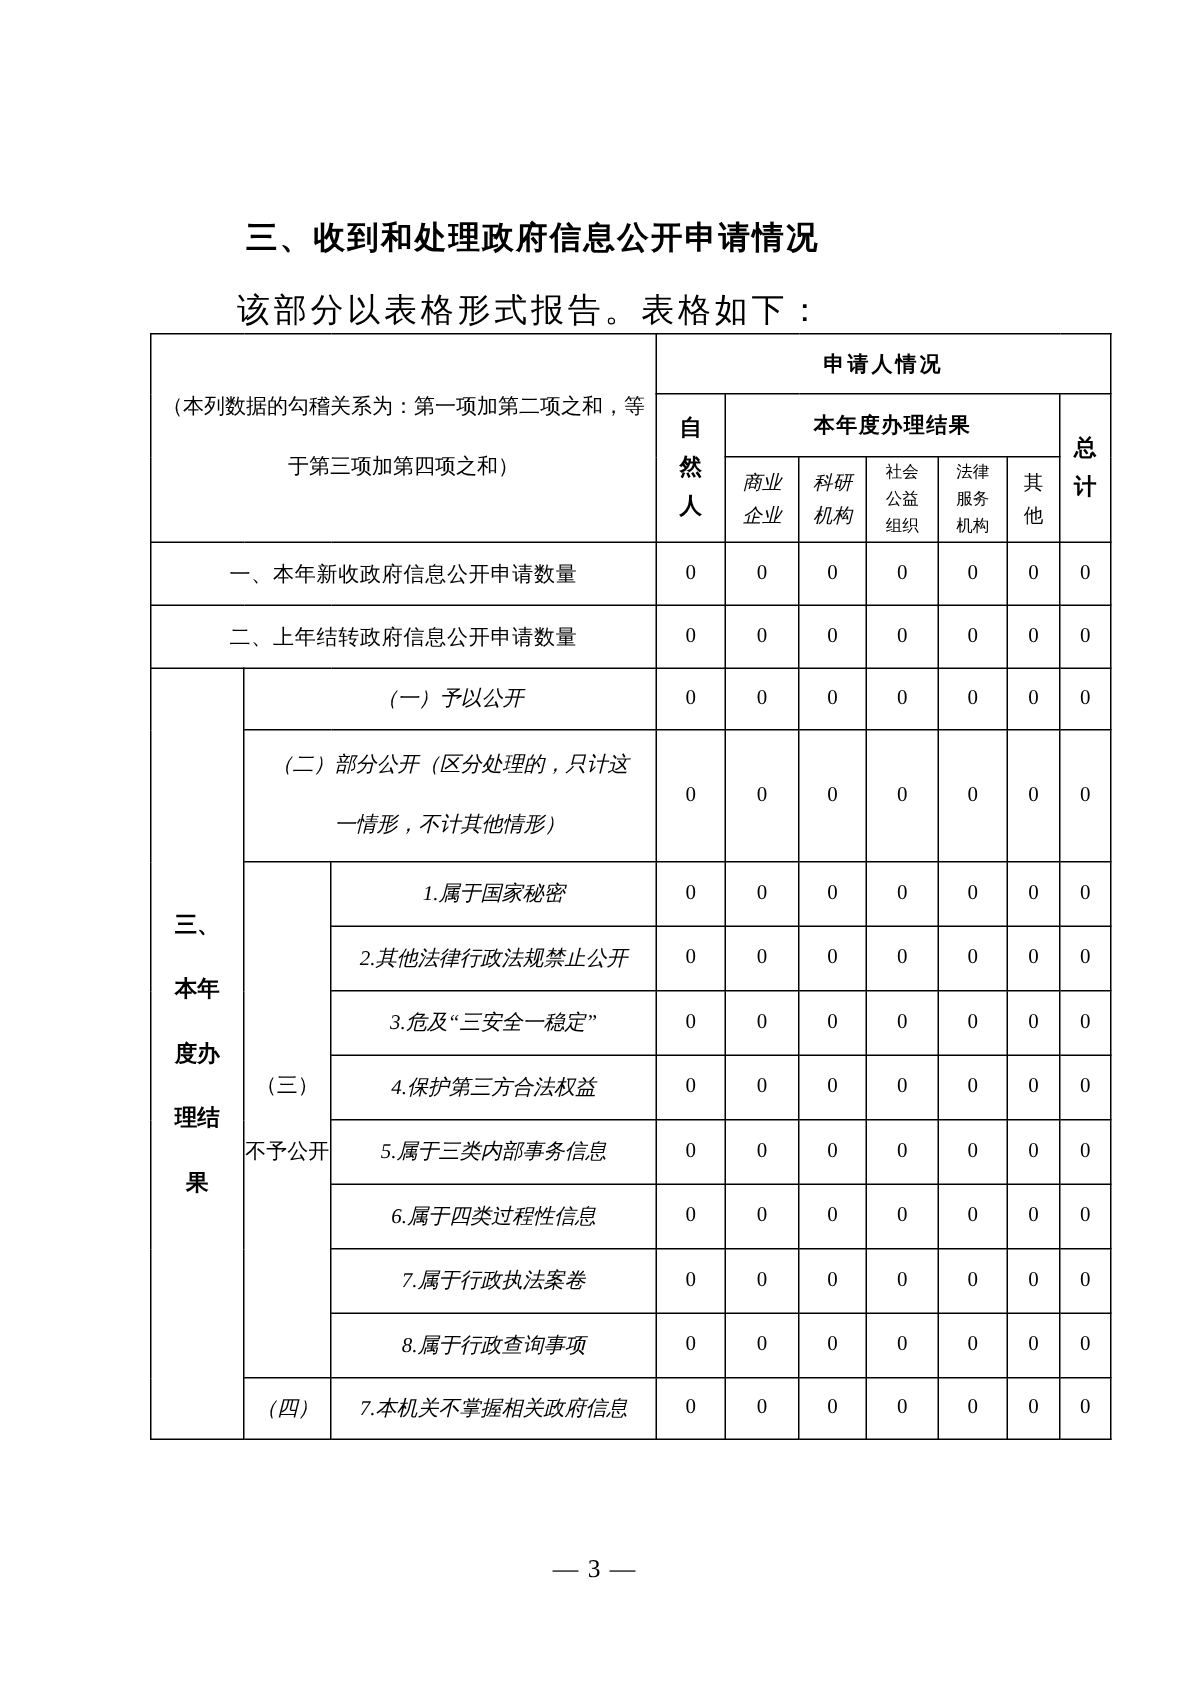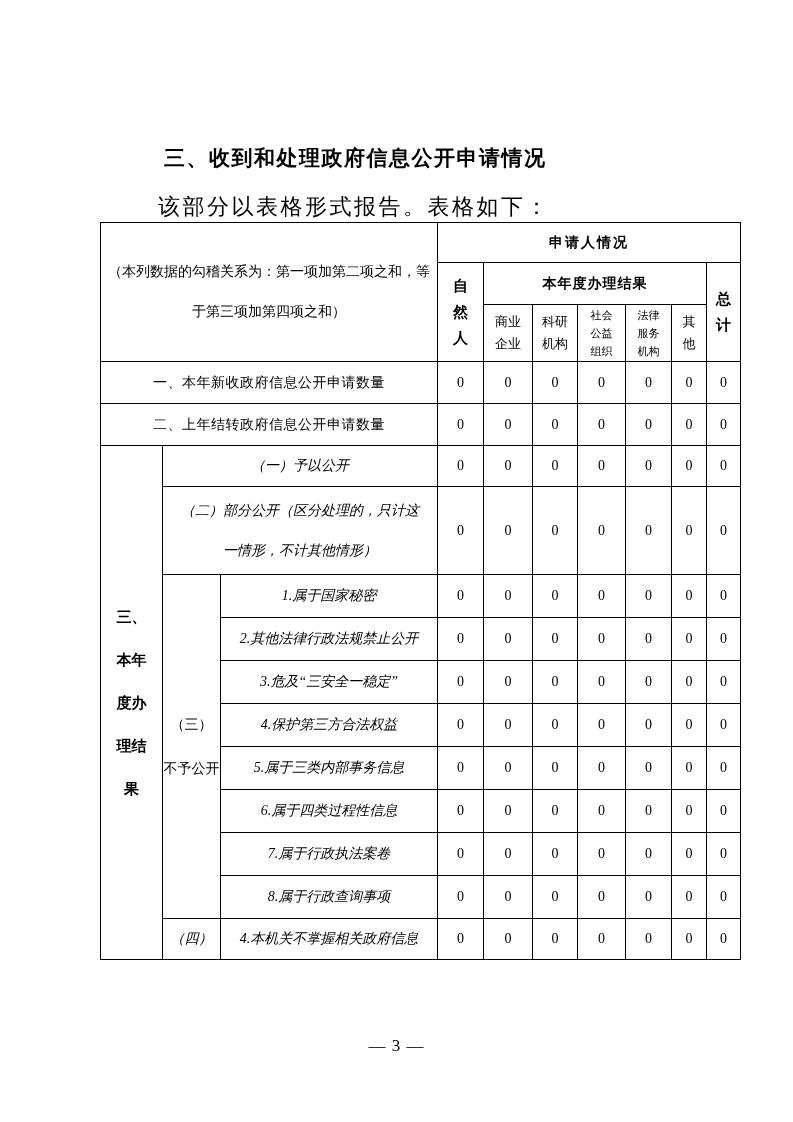--- a/index.html
+++ b/index.html
@@ -47,21 +47,21 @@
     font-weight: normal; font-size: 16px; letter-spacing: 0.5px;
   }
   .plain { font-size: 14px; font-style: italic; }
   .vnum  { font-size: 15px; }
   .vtext {
     margin: 0 auto; word-break: break-all;
     font-family: "Liberation Sans", "DejaVu Sans", sans-serif;
     font-weight: bold; font-size: 15px;
     width: 17px; line-height: 26px; letter-spacing: 0;
   }
-  .org2 { margin: 0 auto; word-break: break-all; width: 28px; font-size: 13px; line-height: 22px; }
+  .org2 { margin: 0 auto; word-break: break-all; width: 28px; font-size: 13px; line-height: 22px; font-style: italic; }
   .org3 { margin: 0 auto; word-break: break-all; width: 28px; font-size: 11px; line-height: 18px; }
   .org1 { margin: 0 auto; word-break: break-all; width: 15px; font-size: 13px; line-height: 22px; text-align: center; }
   .vcolA {
     margin: 0 auto; word-break: break-all;
     font-family: "Liberation Sans", "DejaVu Sans", sans-serif;
     font-weight: bold; font-size: 15px;
     width: 33px; line-height: 43px;
   }
   .groupB div { line-height: 44px; font-size: 14px; }
   .wrap2 div  { line-height: 40px; font-size: 14px; white-space: nowrap; }
@@ -268,21 +268,21 @@
       <td class="vnum">0</td>
       <td class="vnum">0</td>
       <td class="vnum">0</td>
       <td class="vnum">0</td>
       <td class="vnum">0</td>
       <td class="vnum">0</td>
     </tr>
 
     <tr class="rh41">
       <td class="plain">（四）</td>
-      <td class="plain">4.本机关不掌握相关政府信息</td>
+      <td class="plain">7.本机关不掌握相关政府信息</td>
       <td class="vnum">0</td>
       <td class="vnum">0</td>
       <td class="vnum">0</td>
       <td class="vnum">0</td>
       <td class="vnum">0</td>
       <td class="vnum">0</td>
       <td class="vnum">0</td>
     </tr>
   </tbody>
     </table>

